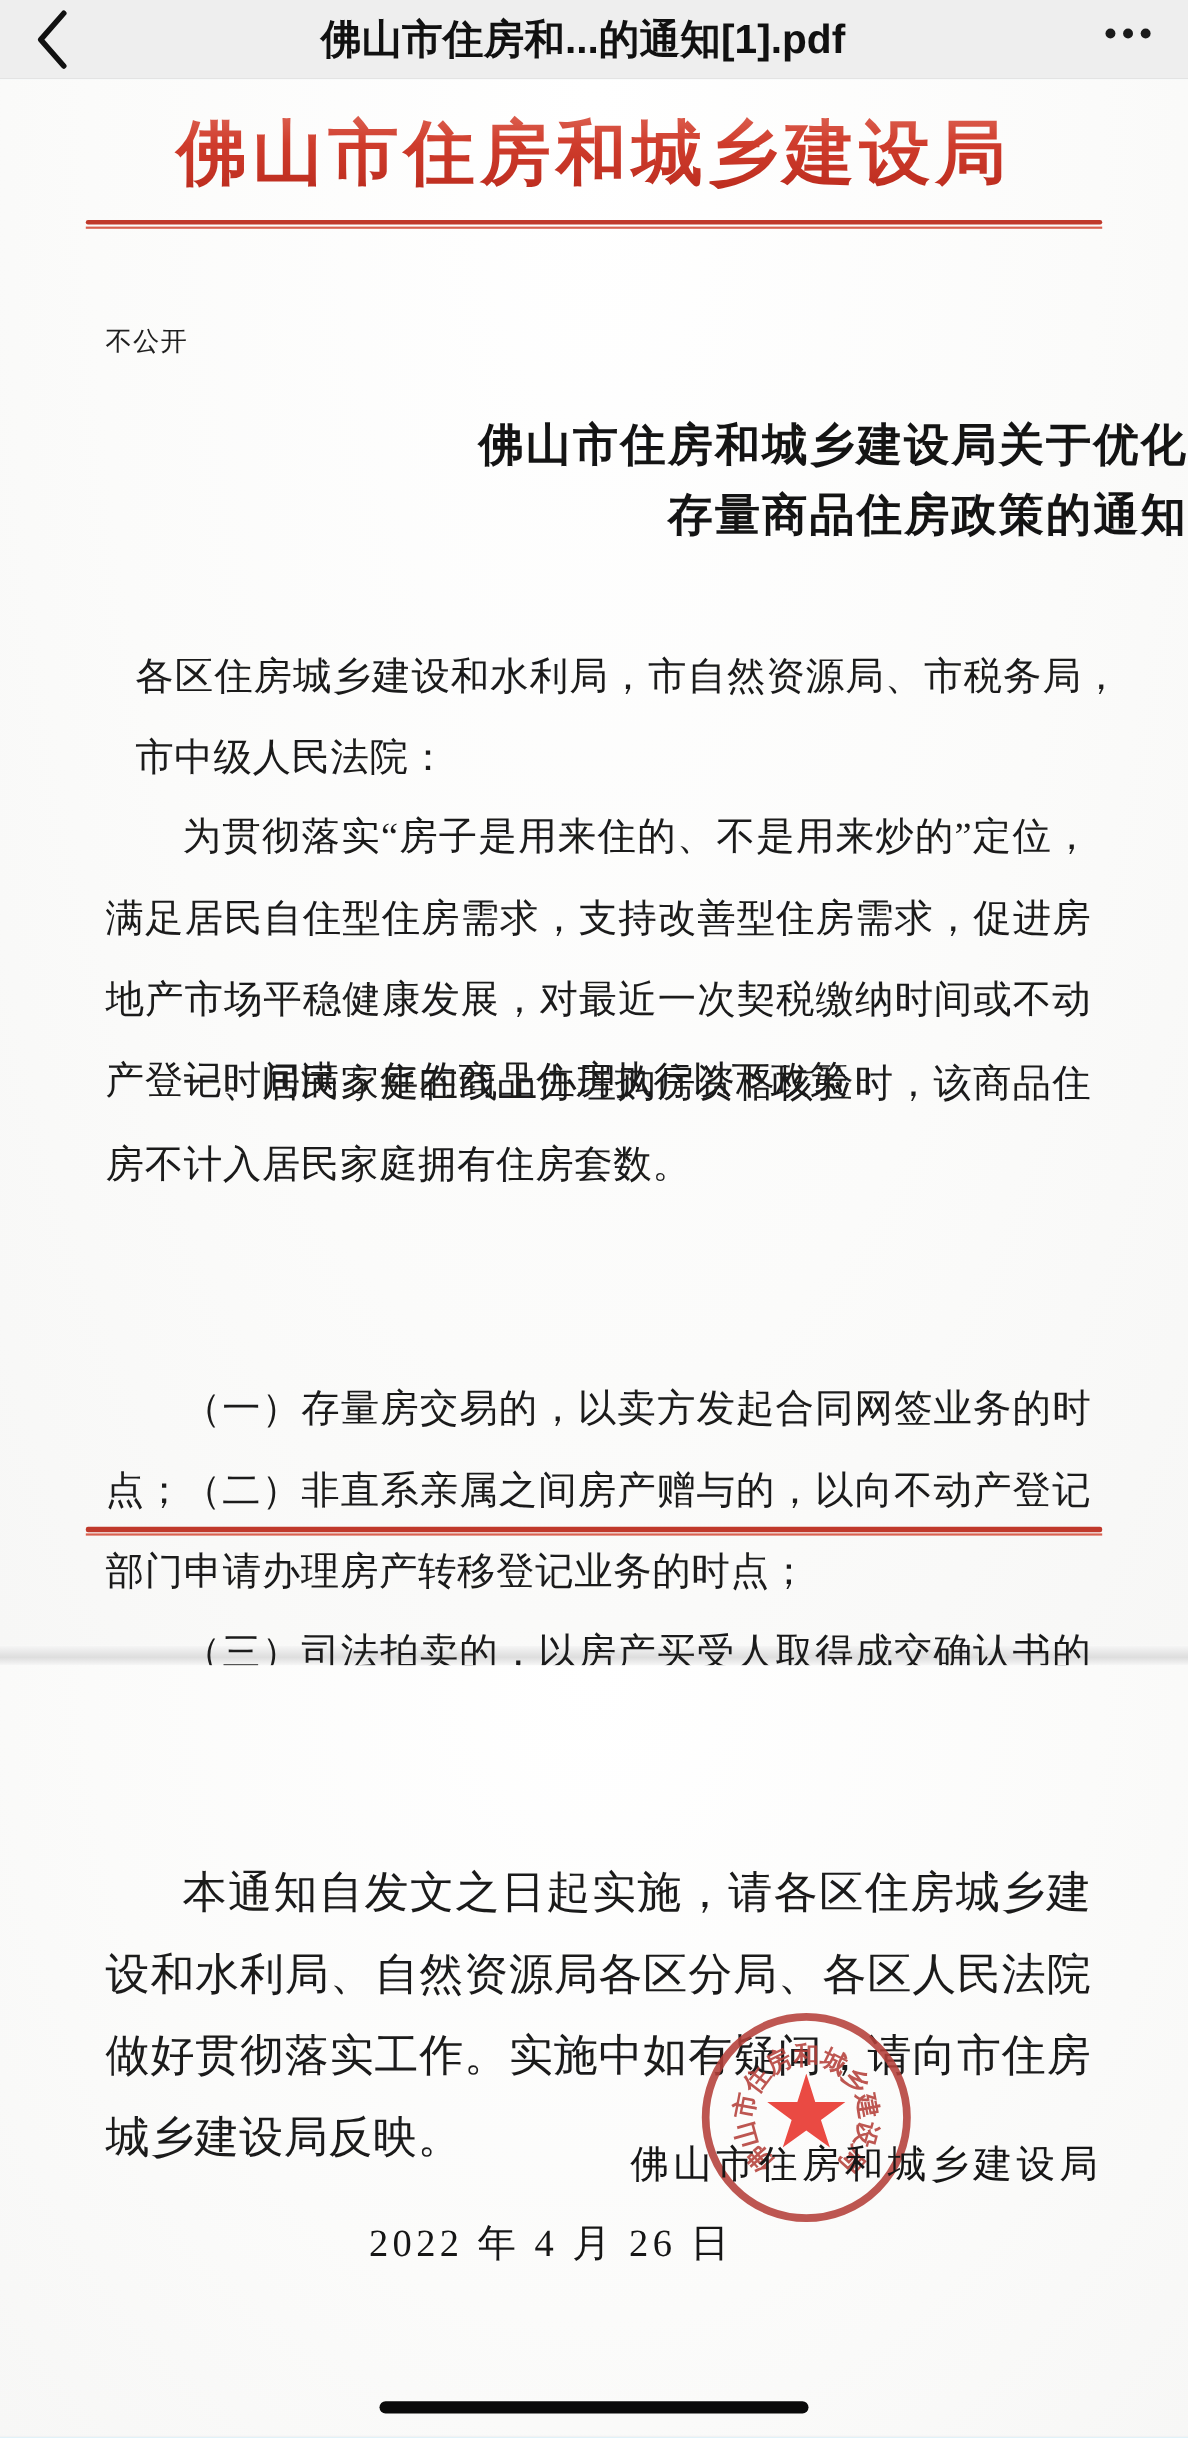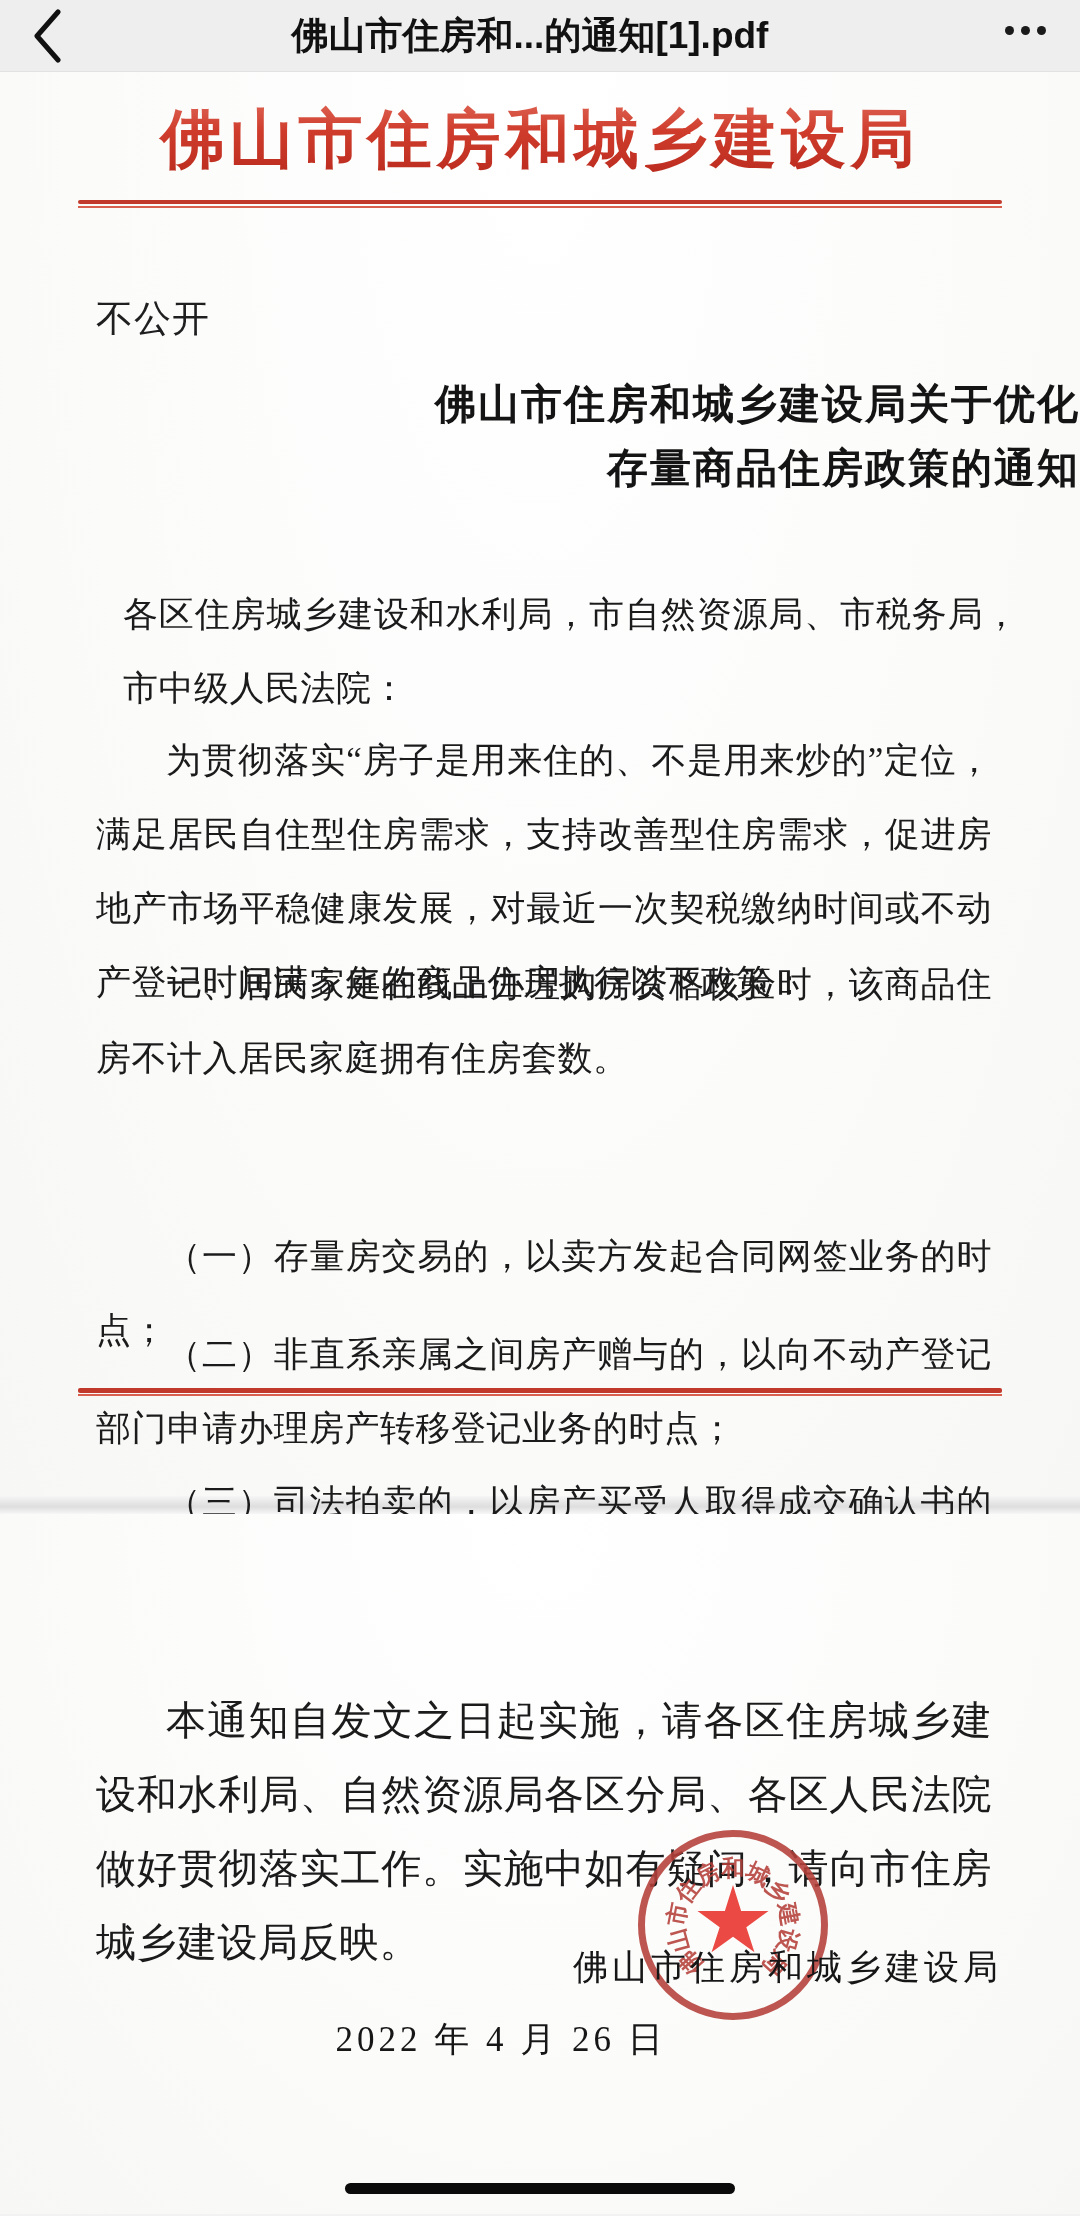--- a/index.html
+++ b/index.html
@@ -133,21 +133,21 @@
   .rule-top .thin {
     position: absolute; top: 6px; left: 0;
     width: 100%; height: 2px;
     background: #d9604f;
   }
 
   .secrecy {
     position: absolute;
     top: 222px; left: 96px;
     font-family: "Liberation Sans", "DejaVu Sans", sans-serif;
-    font-size: 37px;
+    font-size: 24px;
     color: #1f1f1f;
     letter-spacing: 1px;
   }
 
   
   .doc-title {
     position: absolute;
     top: 300px; left: 0;
     width: 1080px;
     text-align: right;
@@ -170,21 +170,21 @@
     line-height: 74px;
     color: #1b1b1b;
     letter-spacing: 0.5px;
     text-align: justify;
     text-justify: inter-ideograph;
   }
   .p-addressee { top: 506px; margin-left: 27px; }
   .p-intro     { top: 652px; text-indent: 70px; }
   .p-item1     { top: 876px; text-indent: 70px; }
   .p-item2     { top: 1024px; text-indent: 70px; }
-  .p-sub1      { top: 1148px; text-indent: 70px; }
+  .p-sub1      { top: 1172px; text-indent: 70px; }
   .p-sub2      { top: 1246px; text-indent: 70px; }
   .p-sub3      { top: 1394px; text-indent: 70px; }
 
   .rule-bottom {
     position: absolute;
     top: 1316px; left: 78px;
     width: 924px;
     height: 8px;
   }
   .rule-bottom .thick {

